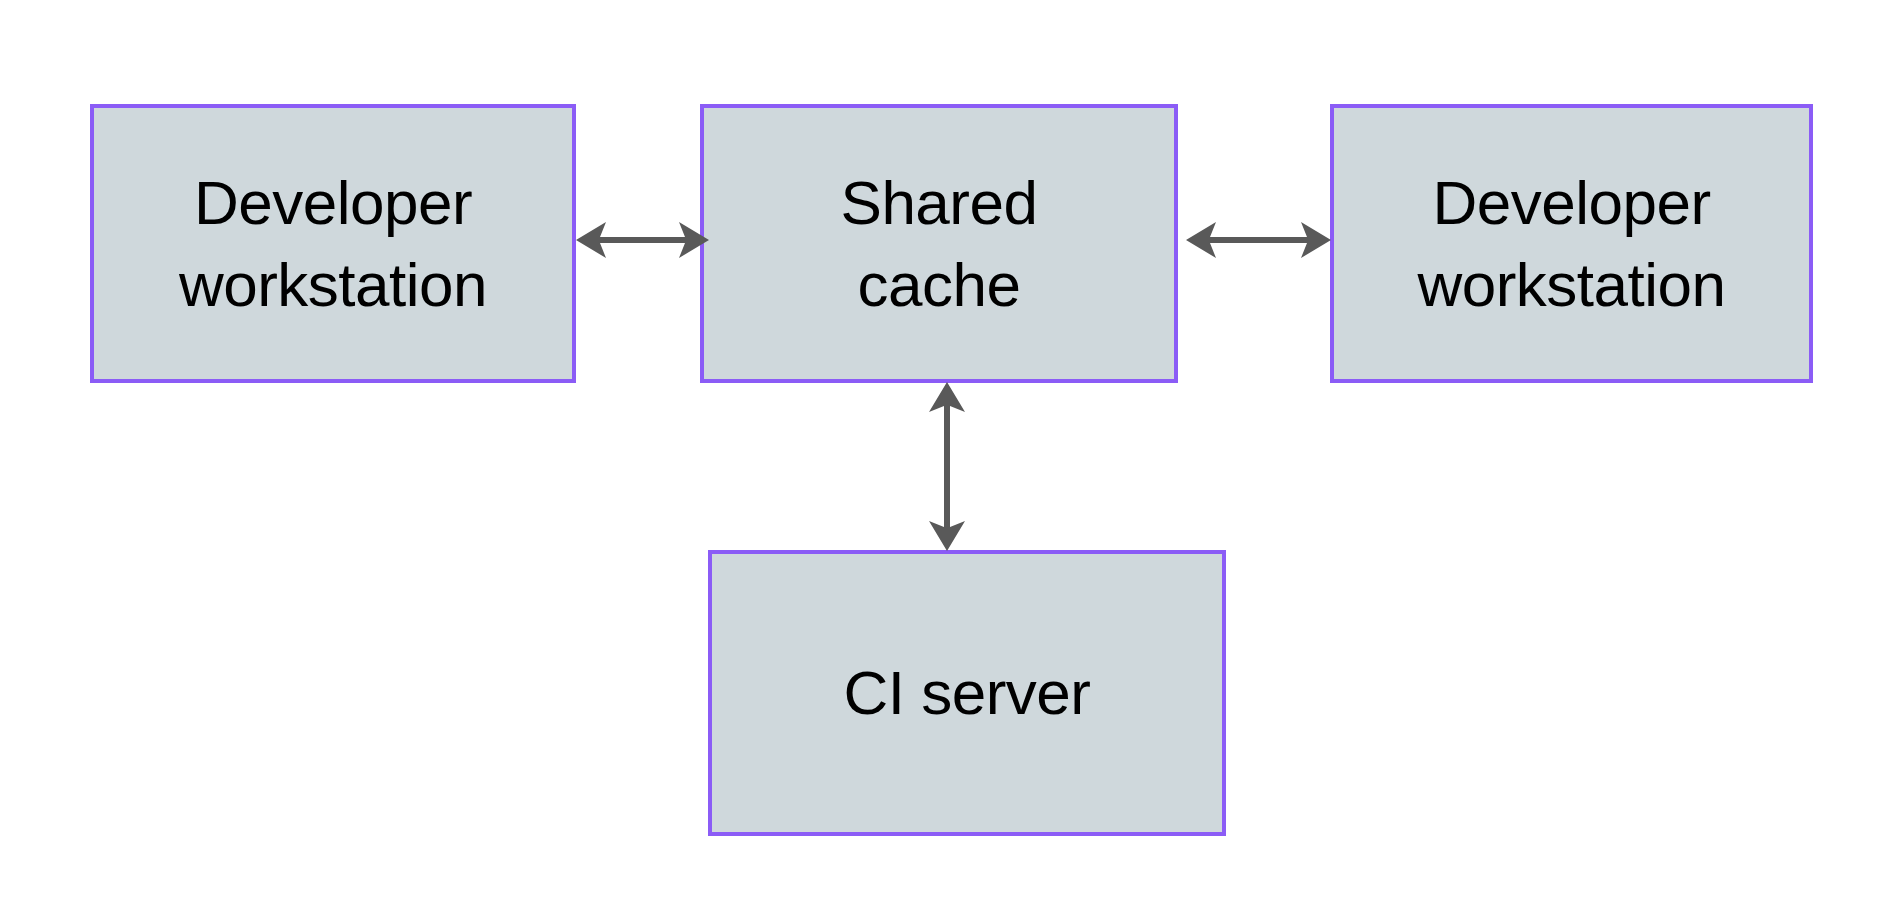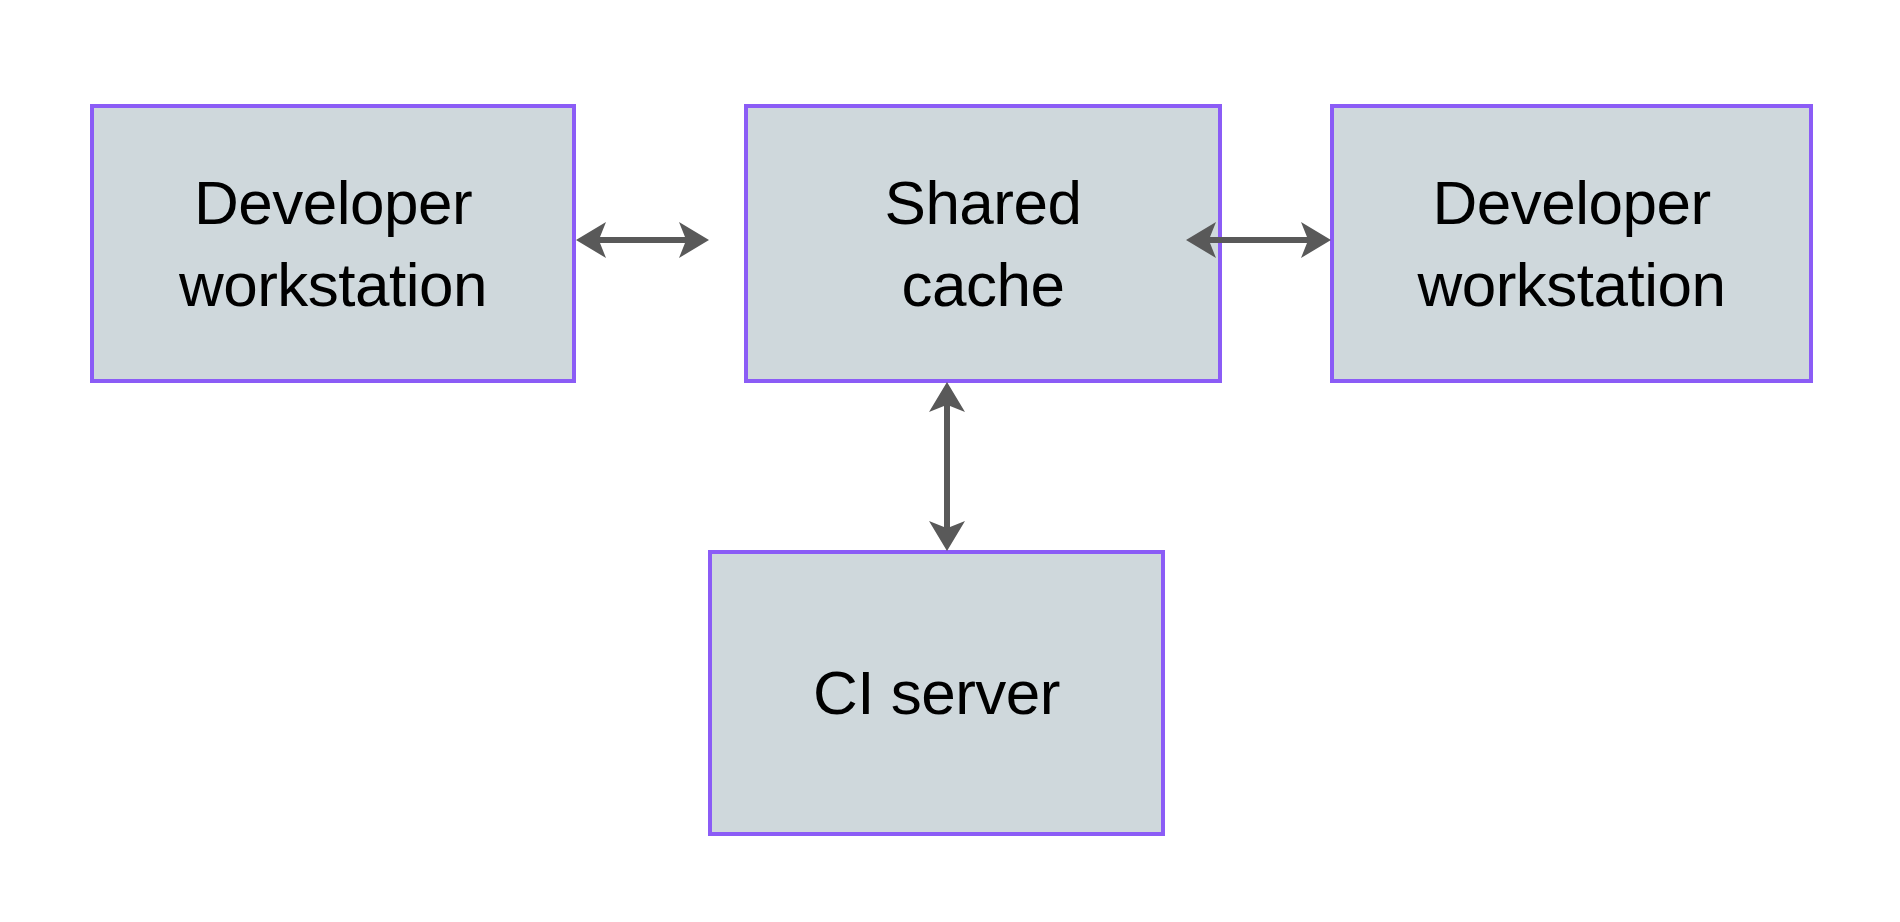--- a/index.html
+++ b/index.html
@@ -33,23 +33,23 @@
     color: #000000;
     font-family: "Liberation Sans", sans-serif;
     font-size: 62px;
     font-weight: 400;
     line-height: 1.32;
     letter-spacing: -0.5px;
     white-space: pre-line;
     padding: 0 10px;
   }
   .node-dev-left  { left: 90px;   top: 104px; width: 486px; height: 279px; }
-  .node-cache     { left: 744px;  top: 104px; width: 478px; height: 279px; }
+  .node-cache     { left: 700px;  top: 104px; width: 478px; height: 279px; }
   .node-dev-right { left: 1330px; top: 104px; width: 483px; height: 279px; }
-  .node-ci        { left: 708px;  top: 550px; width: 457px; height: 286px; }
+  .node-ci        { left: 708px;  top: 550px; width: 518px; height: 286px; }
 
   .connector {
     position: absolute;
     overflow: visible;
   }
   .connector svg { display: block; overflow: visible; }
 
   .conn-left  { left: 576px;  top: 212px; width: 133px; height: 56px; }
   .conn-right { left: 1186px; top: 212px; width: 145px; height: 56px; }
   .conn-down  { left: 919px;  top: 382px; width: 56px;  height: 169px; }

